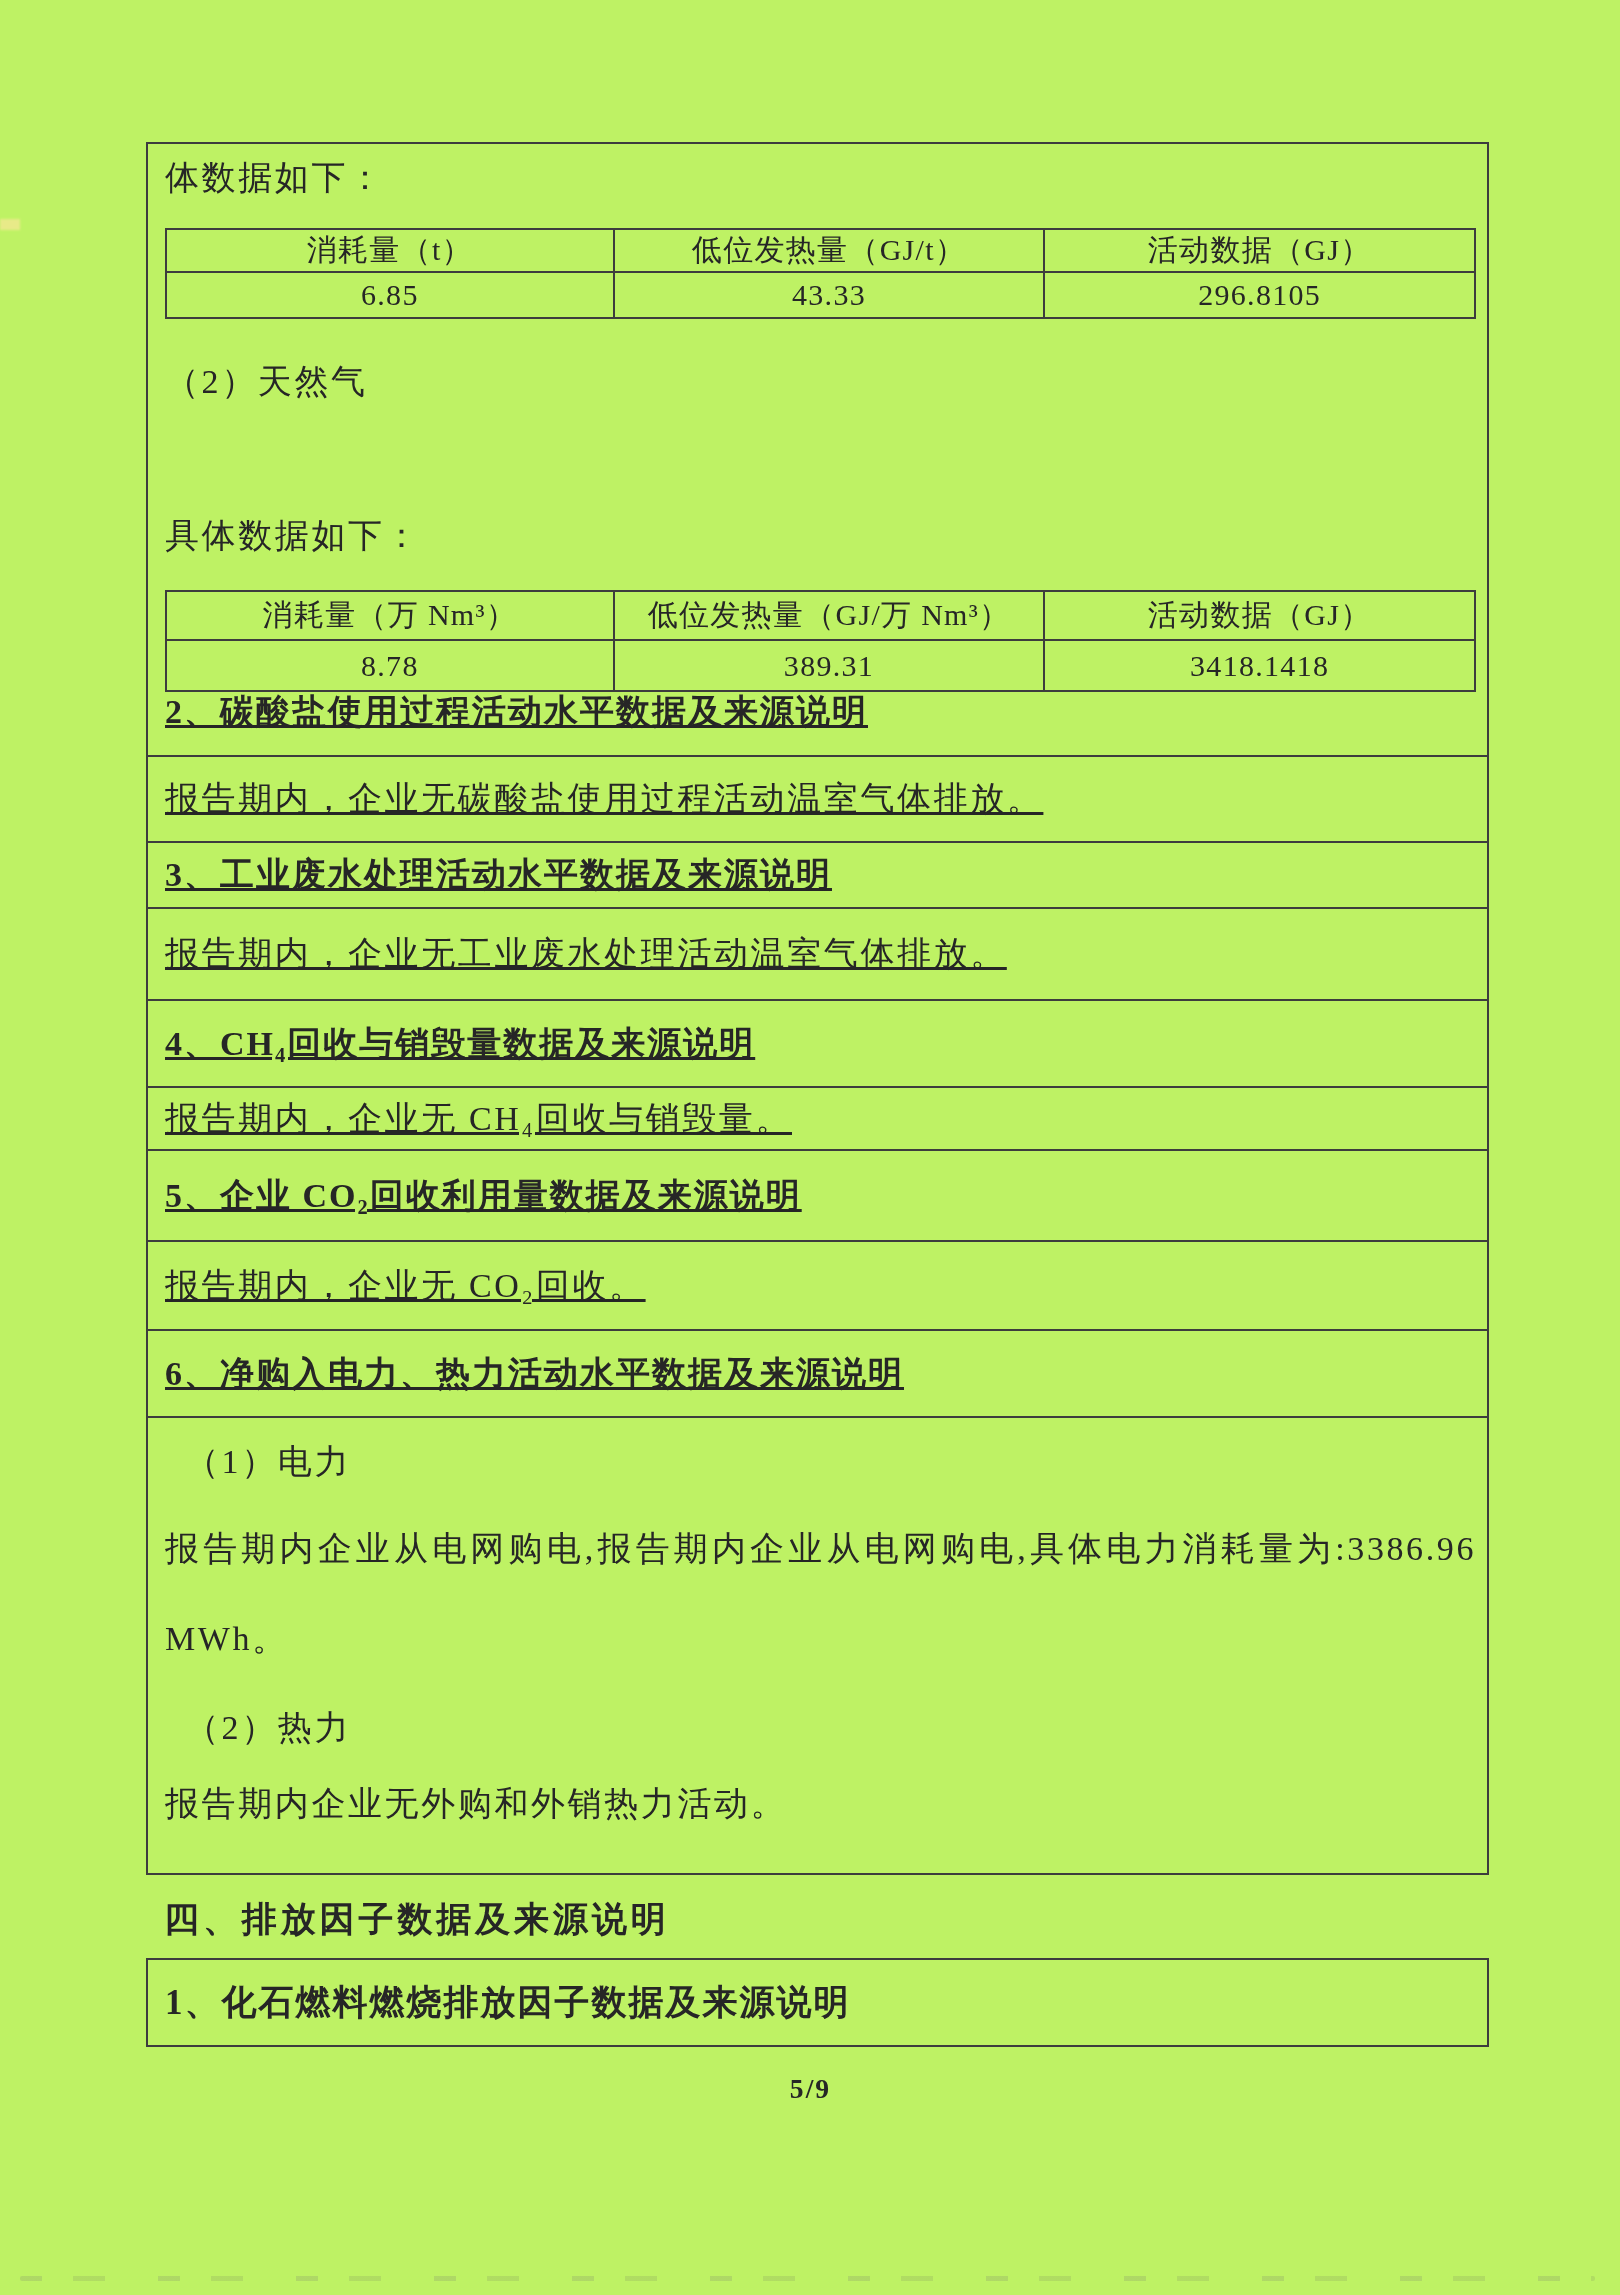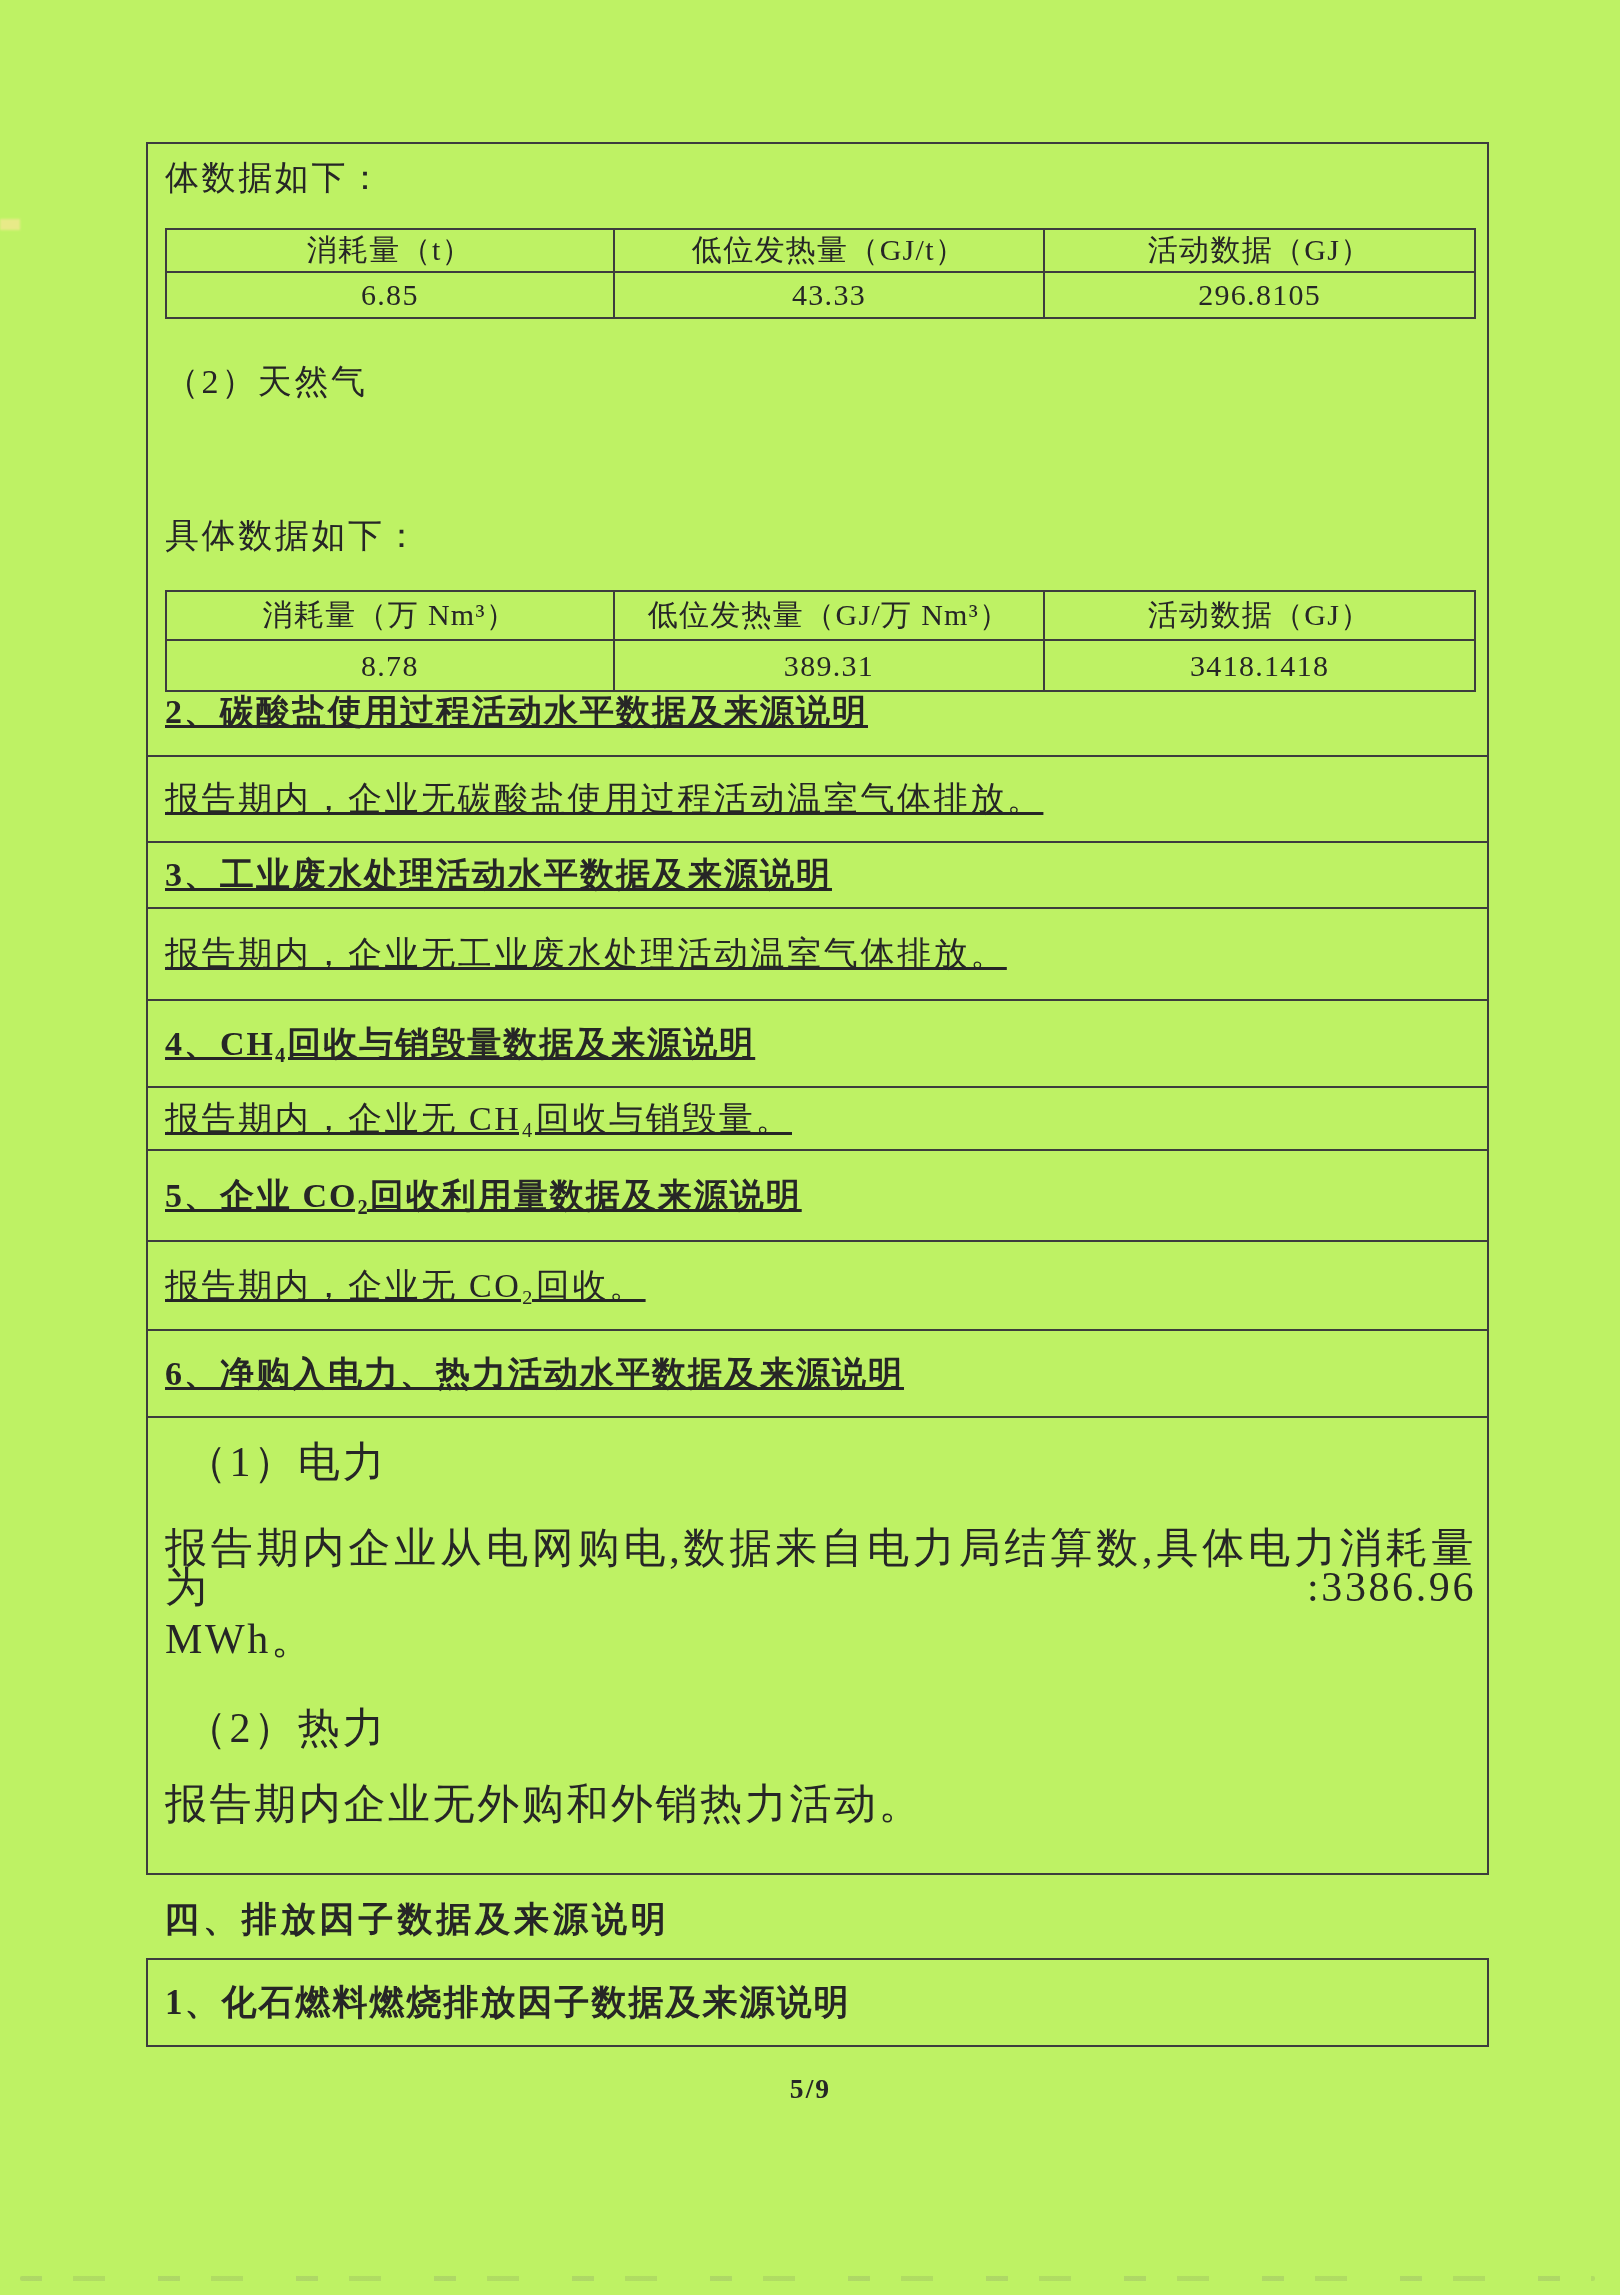--- a/index.html
+++ b/index.html
@@ -74,21 +74,21 @@
     text-decoration:underline;
   }
   .section-row.heading{font-weight:700;letter-spacing:2px;}
   .content6{
     flex:1;display:flex;flex-direction:column;
     box-sizing:border-box;
   }
   .c6-line{
     display:flex;align-items:center;
     padding-left:17px;padding-right:11px;
-    font-size:42px;letter-spacing:2.6px;
+    font-size:34px;letter-spacing:2.6px;
     box-sizing:border-box;white-space:nowrap;font-family:Liberation Serif, serif;
   }
   .c6-line.indent{padding-left:37px;}
   .c6-line.fill{
     white-space:normal;text-align:justify;text-align-last:justify;
     display:block;line-height:39px;padding-top:23.6px;
   }
   
   .heading-four{
     position:absolute;left:164px;top:1896px;
@@ -165,21 +165,21 @@
       <div class="section-row heading" style="height:66px;">3、工业废水处理活动水平数据及来源说明</div>
       <div class="section-row" style="height:92px;">报告期内，企业无工业废水处理活动温室气体排放。</div>
       <div class="section-row heading" style="height:87px;">4、CH₄回收与销毁量数据及来源说明</div>
       <div class="section-row" style="height:63px;">报告期内，企业无 CH₄回收与销毁量。</div>
       <div class="section-row heading" style="height:91px;">5、企业 CO₂回收利用量数据及来源说明</div>
       <div class="section-row" style="height:89px;">报告期内，企业无 CO₂回收。</div>
       <div class="section-row heading" style="height:87px;">6、净购入电力、热力活动水平数据及来源说明</div>
 
       <div class="content6">
         <div class="c6-line indent" style="height:87px;">（1）电力</div>
-        <div class="c6-line fill" style="height:89px;">报告期内企业从电网购电,数据来自电力局结算数,具体电力消耗量为:3386.96</div>
+        <div class="c6-line fill" style="height:89px;">报告期内企业从电网购电,报告期内企业从电网购电,具体电力消耗量为:3386.96</div>
         <div class="c6-line" style="height:89px;">MWh。</div>
         <div class="c6-line indent" style="height:89px;">（2）热力</div>
         <div class="c6-line" style="height:63px;">报告期内企业无外购和外销热力活动。</div>
       </div>
     </div>
   </div>
 
   <div class="heading-four">四、排放因子数据及来源说明</div>
 
   <div class="box box2">

